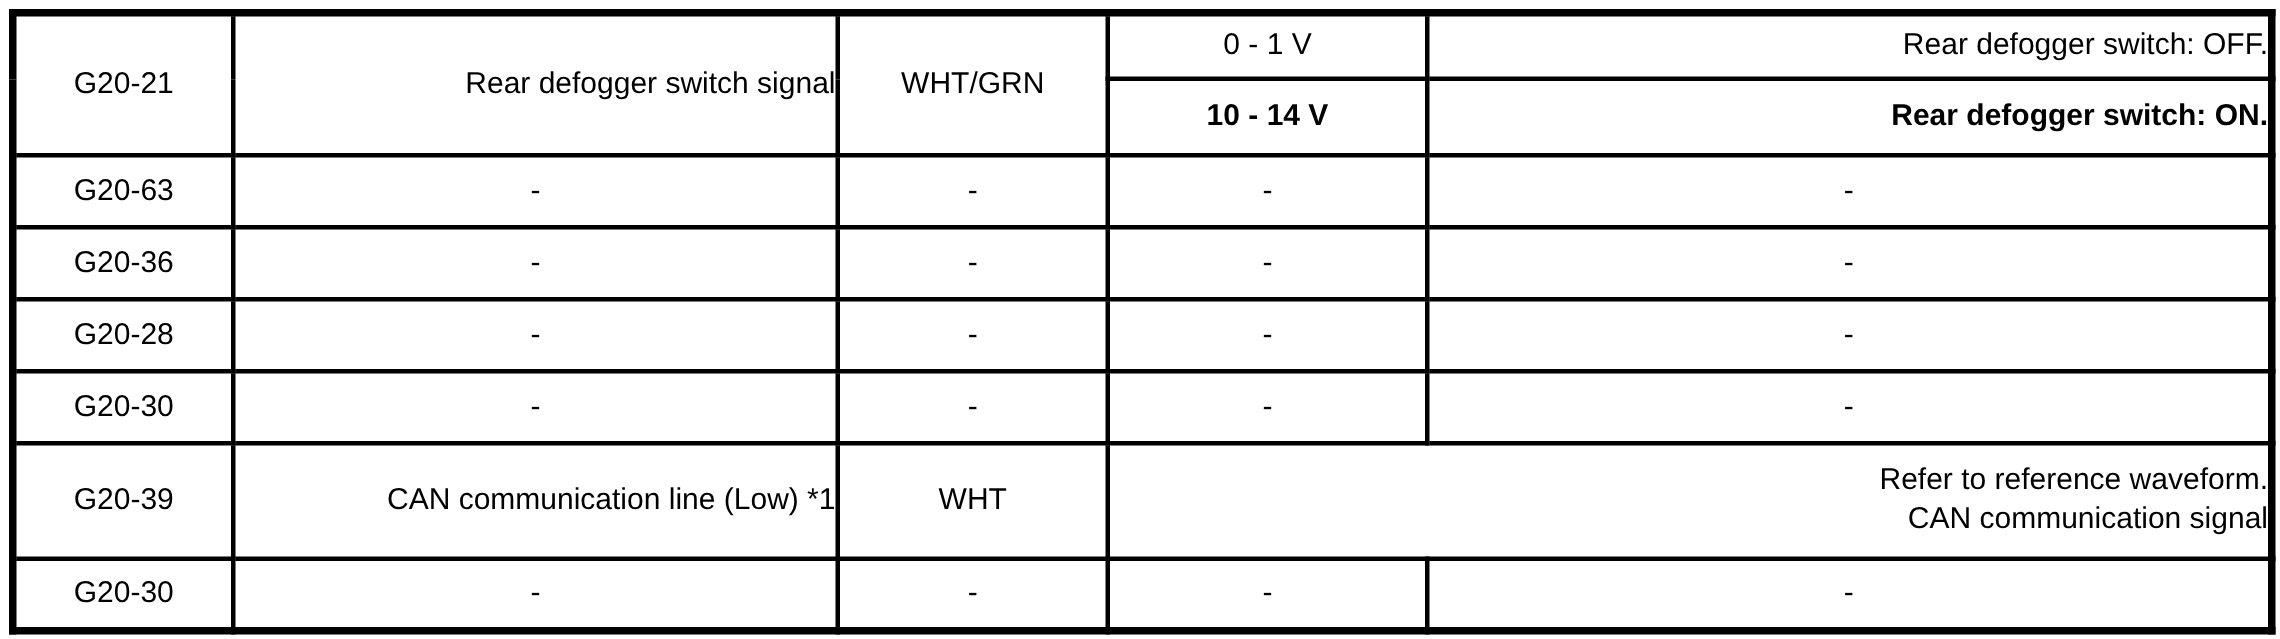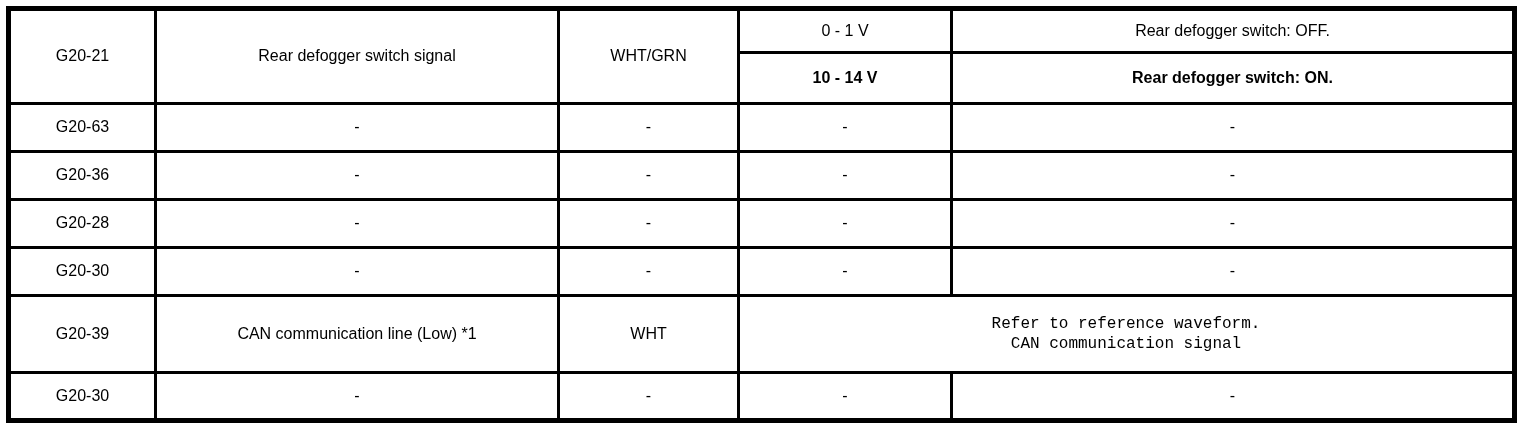--- a/index.html
+++ b/index.html
@@ -20,34 +20,34 @@
     position: absolute;
     left: 6px;
     top: 6px;
     width: 1506px;
     border-collapse: collapse;
     table-layout: fixed;
     border: 5px solid #000000;
   }
   table.sig-table td {
     border: 3px solid #000000;
-    font-size: 16px;
+    font-size: 20px;
     line-height: 1.28;
     padding: 0;
     vertical-align: middle;
     overflow: hidden;
     white-space: nowrap;
   }
   td.c-center { text-align: center; }
-  td.c-left   { text-align: center; padding-left: 11px; }
+  td.c-left   { text-align: right; padding-left: 11px; }
   tr.r-sub1   { height: 44px; }
   tr.r-sub2   { height: 51px; font-weight: bold; }
   tr.r-dash   { height: 48px; }
   tr.r-note   { height: 77px; }
-  .note-line  { white-space: nowrap; font-family: Liberation Mono, monospace; }
+  .note-line  { white-space: nowrap; }
 </style>
 </head>
 <body>
 
 <div class="page">
   <table class="sig-table">
     <colgroup>
       <col style="width:147px">
       <col style="width:403px">
       <col style="width:180px">

